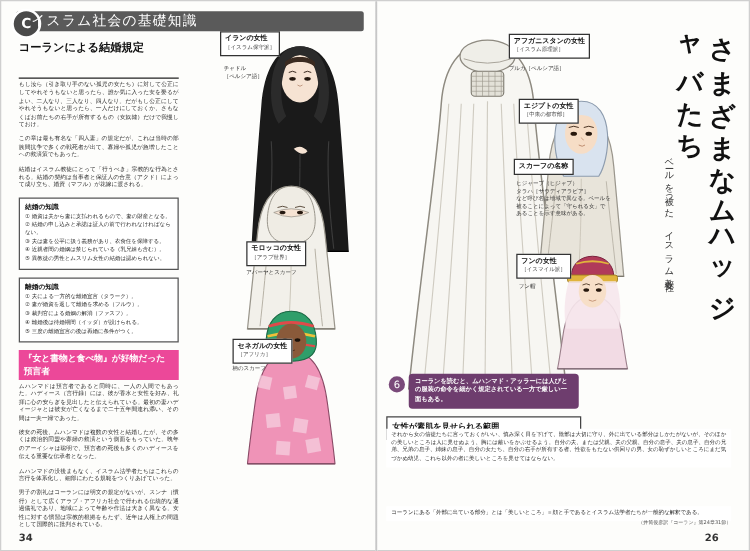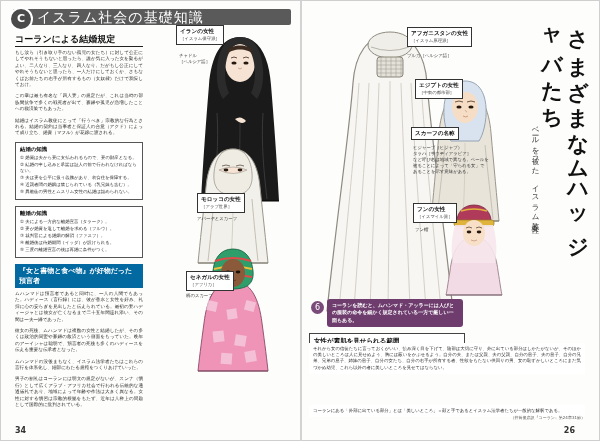--- a/index.html
+++ b/index.html
@@ -26,48 +26,48 @@
     position:absolute;left:12px;top:8px;width:278px;height:16px;
     background:#5a5a5a;border-radius:2px;
   }
   .hdr-badge{
     position:absolute;left:8px;top:6px;width:20px;height:20px;
     border-radius:50%;background:#4a4a4a;border:2px solid #ffffff;
     color:#ffffff;font-size:11px;line-height:20px;text-align:center;
     font-weight:bold;
   }
   .hdr-title{
-    position:absolute;left:36px;top:10px;
-    color:#ffffff;font-size:14px;letter-spacing:1px;line-height:12px;
+    position:absolute;left:24px;top:10px;
+    color:#ffffff;font-size:11px;letter-spacing:1px;line-height:12px;
   }
   
   .lcol{position:absolute;left:14px;top:32px;width:128px;}
   .sec-h{
     font-size:9px;font-weight:bold;color:#111;
-    border-bottom:1px solid #222;margin:0 0 3px 0;padding-bottom:1px;
+    border-bottom:1px solid #222;margin:0 0 3px 0;padding-bottom:17px;
     line-height:12px;
   }
   .para{
     font-size:4.6px;line-height:6.4px;color:#2b2b2b;
     text-align:justify;margin:0 0 5px 0;
   }
   .boxed{
     border:1px solid #555;padding:3px 4px;margin:0 0 6px 0;
     background:#fff;
   }
   .boxed .bt{font-size:5.4px;font-weight:bold;color:#111;margin-bottom:2px;}
   .ol{font-size:4.4px;line-height:6px;color:#2b2b2b;margin:0;padding:0;list-style:none;}
   .ol li{margin-bottom:1px;}
   .ruleh{
     font-size:7.5px;font-weight:bold;color:#111;
     background:#e9e9e9;border-left:3px solid #333;
     padding:2px 3px;margin:4px 0 3px 0;line-height:10px;
   }
   .qbar{
-    font-size:7px;font-weight:bold;color:#fff;background:#0369a1;
+    font-size:7px;font-weight:bold;color:#fff;background:#ec4899;
     padding:2px 4px;margin:5px 0 3px 0;line-height:10px;
   }
   
   .cap{
     position:absolute;border:1px solid #333;background:#fff;
     padding:2px 3px;line-height:7px;
   }
   .cap .ct{font-size:5.6px;font-weight:bold;color:#111;white-space:nowrap;}
   .cap .cs{font-size:4.4px;color:#444;white-space:nowrap;}
   .leg{

